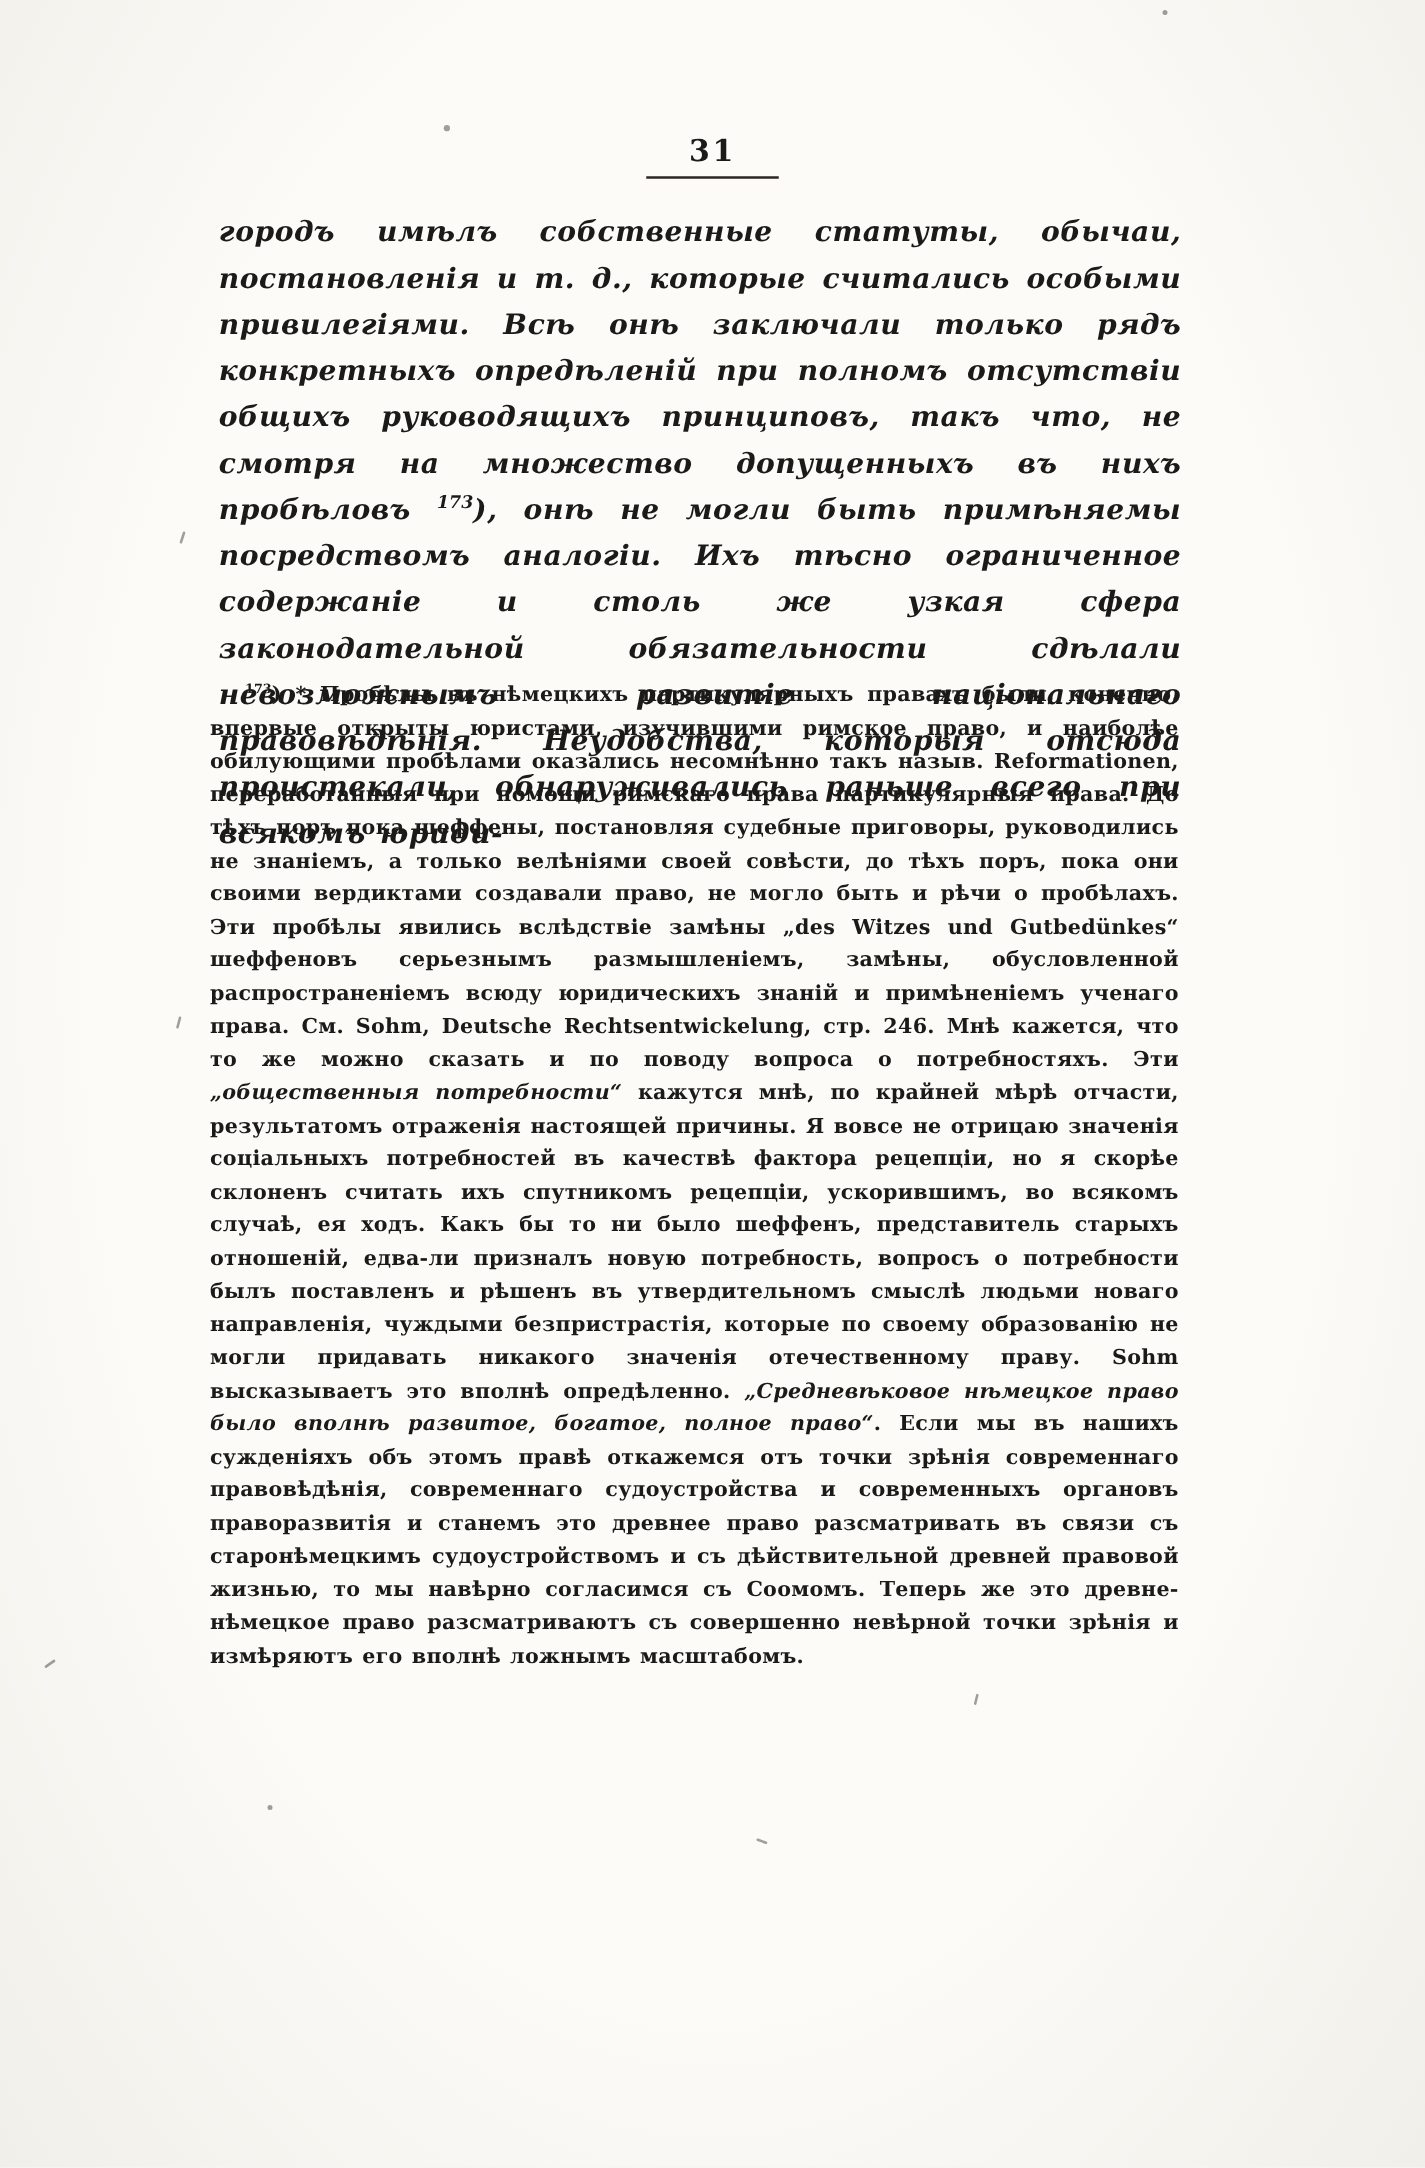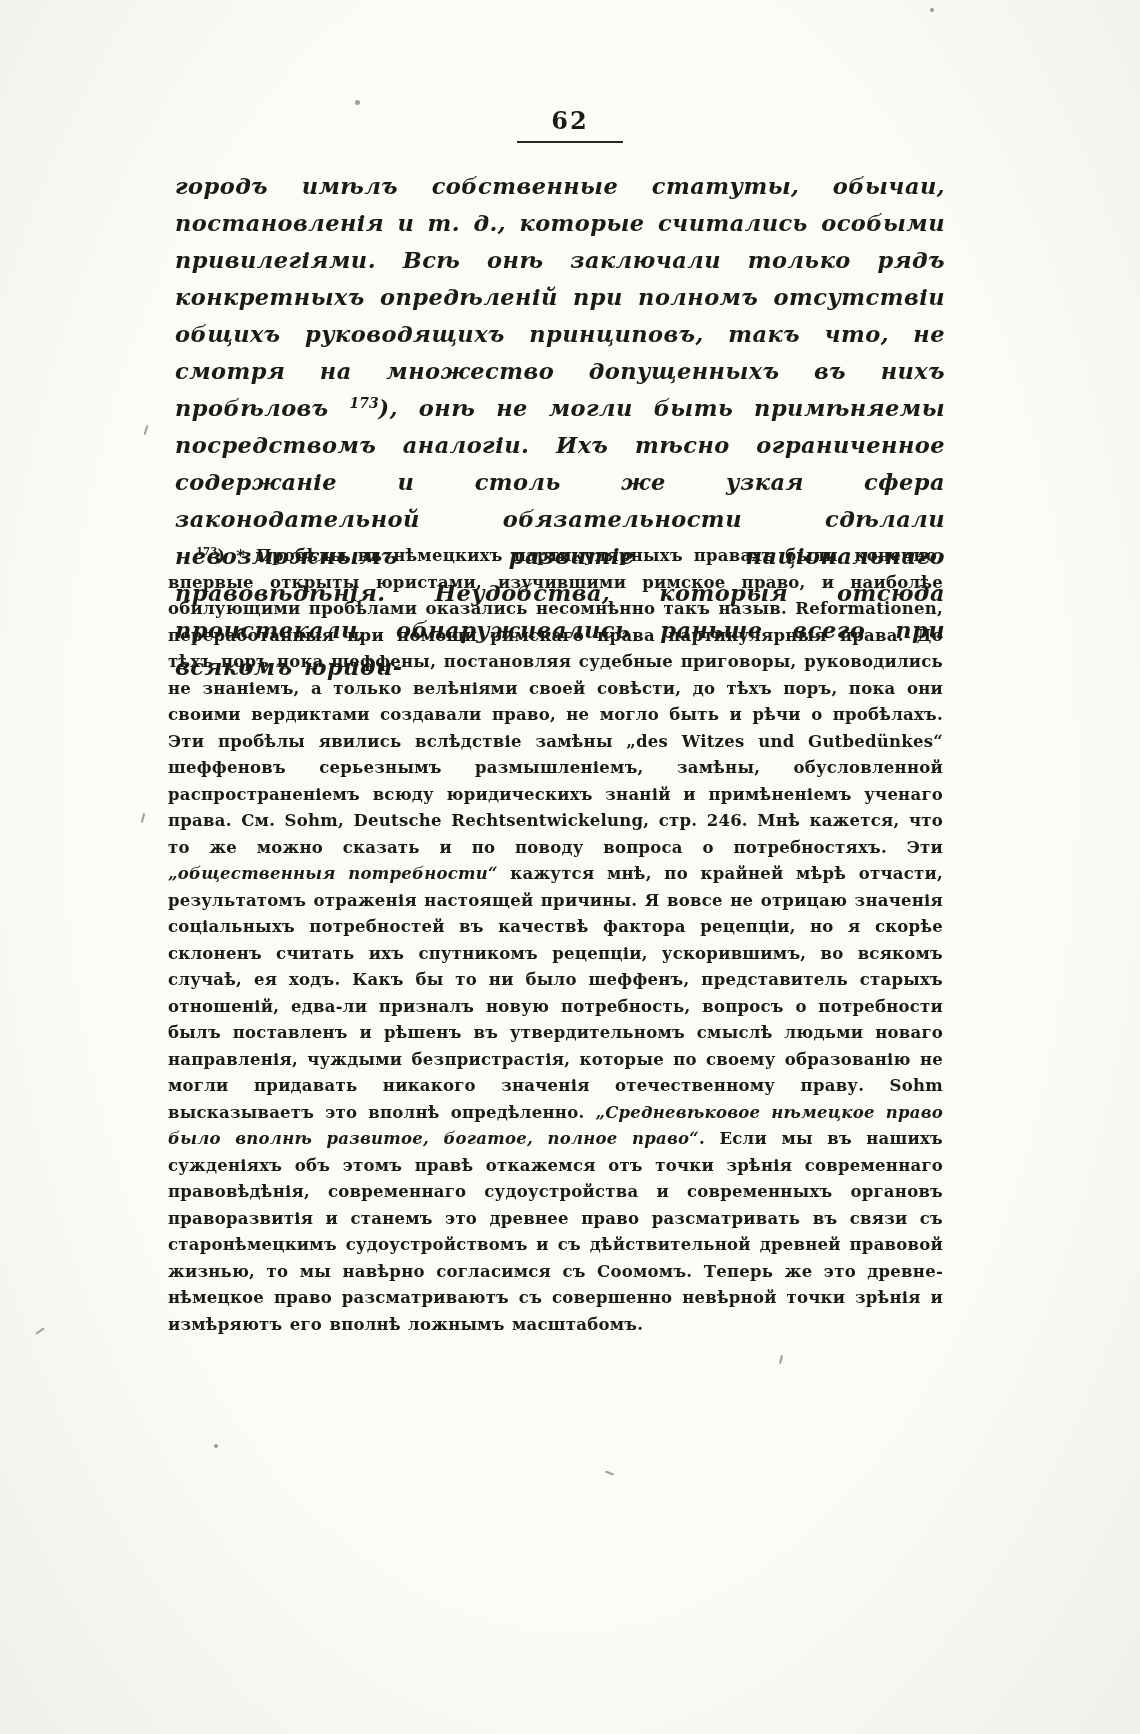--- a/index.html
+++ b/index.html
@@ -80,21 +80,21 @@
     border-radius: 50%;
     opacity: 0.55;
   }
 </style>
 </head>
 <body>
 
 <div class="page">
 
   <div class="page-number-wrap">
-    <span class="page-number">62</span>
+    <span class="page-number">31</span>
   </div>
 
   <div class="body-text"><span>городъ имѣлъ собственные статуты, обычаи, постановленія и т. д., которые считались особыми привилегіями. Всѣ онѣ заключали только рядъ конкретныхъ опредѣленій при полномъ отсутствіи общихъ руководящихъ принциповъ, такъ что, не смотря на множество допущенныхъ въ нихъ пробѣловъ </span><sup>173</sup><span>), онѣ не могли быть примѣняемы посредствомъ аналогіи. Ихъ тѣсно ограниченное содержаніе и столь же узкая сфера законодательной обязательности сдѣлали невозможнымъ развитіе національнаго правовѣдѣнія. Неудобства, которыя отсюда проистекали, обнаруживались раньше всего при всякомъ юриди-</span></div>
 
   <div class="footnote">
     <p class="indented"><sup>173</sup><span>) * Пробѣлы въ нѣмецкихъ партикулярныхъ правахъ были, конечно, впервые открыты юристами, изучившими римское право, и наиболѣе обилующими пробѣлами оказались несомнѣнно такъ назыв. Reformationen, переработанныя при помощи римскаго права партикулярныя права. До тѣхъ поръ пока шеффены, постановляя судебные приговоры, руководились не знаніемъ, а только велѣніями своей совѣсти, до тѣхъ поръ, пока они своими вердиктами создавали право, не могло быть и рѣчи о пробѣлахъ. Эти пробѣлы явились вслѣдствіе замѣны „des Witzes und Gutbedünkes“ шеффеновъ серьезнымъ размышленіемъ, замѣны, обусловленной распространеніемъ всюду юридическихъ знаній и примѣненіемъ ученаго права. См. Sohm, Deutsche Rechtsentwickelung, стр. 246. Мнѣ кажется, что то же можно сказать и по поводу вопроса о потребностяхъ. Эти </span><span style="font-style: italic;">„общественныя потребности“</span><span> кажутся мнѣ, по крайней мѣрѣ отчасти, результатомъ отраженія настоящей причины. Я вовсе не отрицаю значенія соціальныхъ потребностей въ качествѣ фактора рецепціи, но я скорѣе склоненъ считать ихъ спутникомъ рецепціи, ускорившимъ, во всякомъ случаѣ, ея ходъ. Какъ бы то ни было шеффенъ, представитель старыхъ отношеній, едва-ли призналъ новую потребность, вопросъ о потребности былъ поставленъ и рѣшенъ въ утвердительномъ смыслѣ людьми новаго направленія, чуждыми безпристрастія, которые по своему образованію не могли придавать никакого значенія отечественному праву. Sohm высказываетъ это вполнѣ опредѣленно. </span><span style="font-style: italic;">„Средневѣковое нѣмецкое право было вполнѣ развитое, богатое, полное право“</span><span>. Если мы въ нашихъ сужденіяхъ объ этомъ правѣ откажемся отъ точки зрѣнія современнаго правовѣдѣнія, современнаго судоустройства и современныхъ органовъ праворазвитія и станемъ это древнее право разсматривать въ связи съ старонѣмецкимъ судоустройствомъ и съ дѣйствительной древней правовой жизнью, то мы навѣрно согласимся съ Соомомъ. Теперь же это древне-нѣмецкое право разсматриваютъ съ совершенно невѣрной точки зрѣнія и измѣряютъ его вполнѣ ложнымъ масштабомъ.</span></p>
   </div>
 
   <div class="speck" style="left:355px; top:100px; width:5px; height:5px;"></div>
   <div class="speck" style="left:930px; top:8px;  width:4px; height:4px;"></div>

